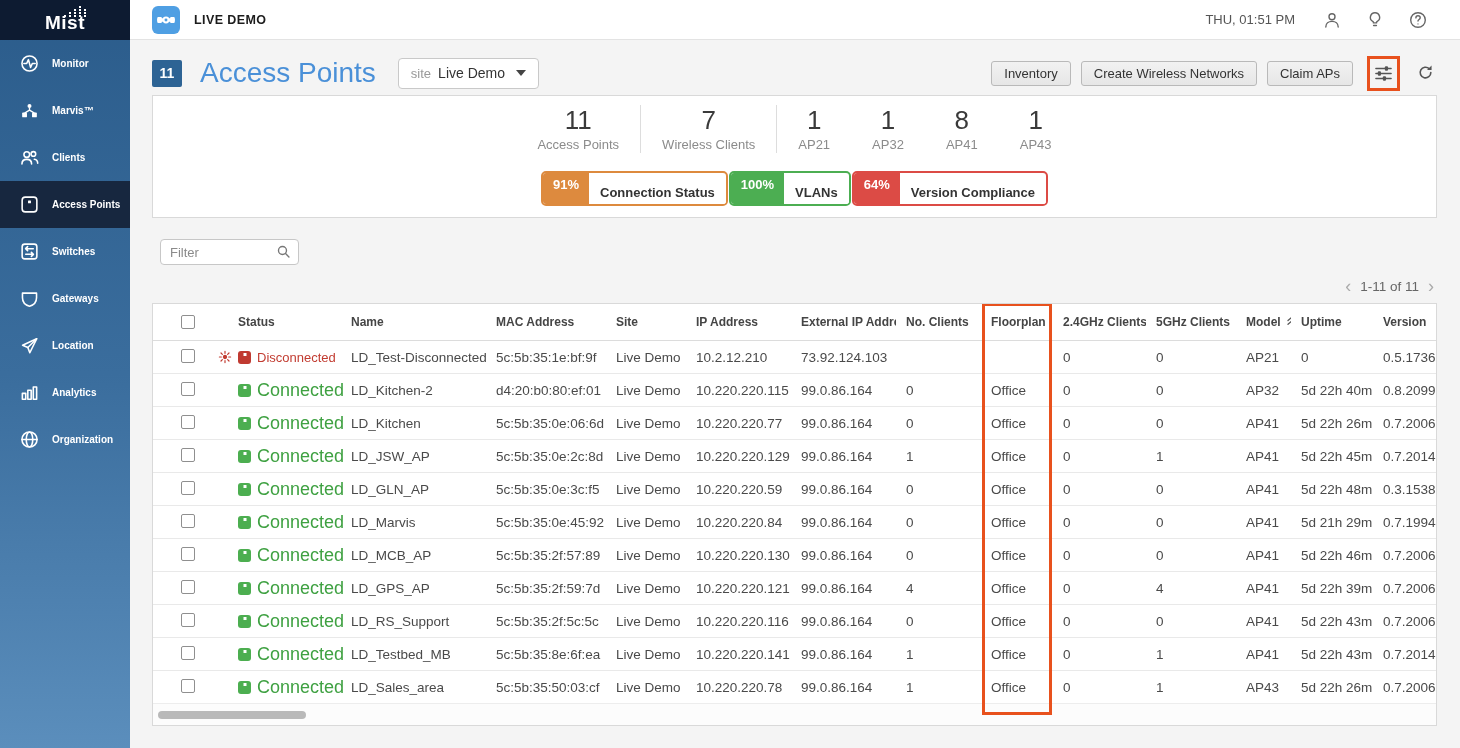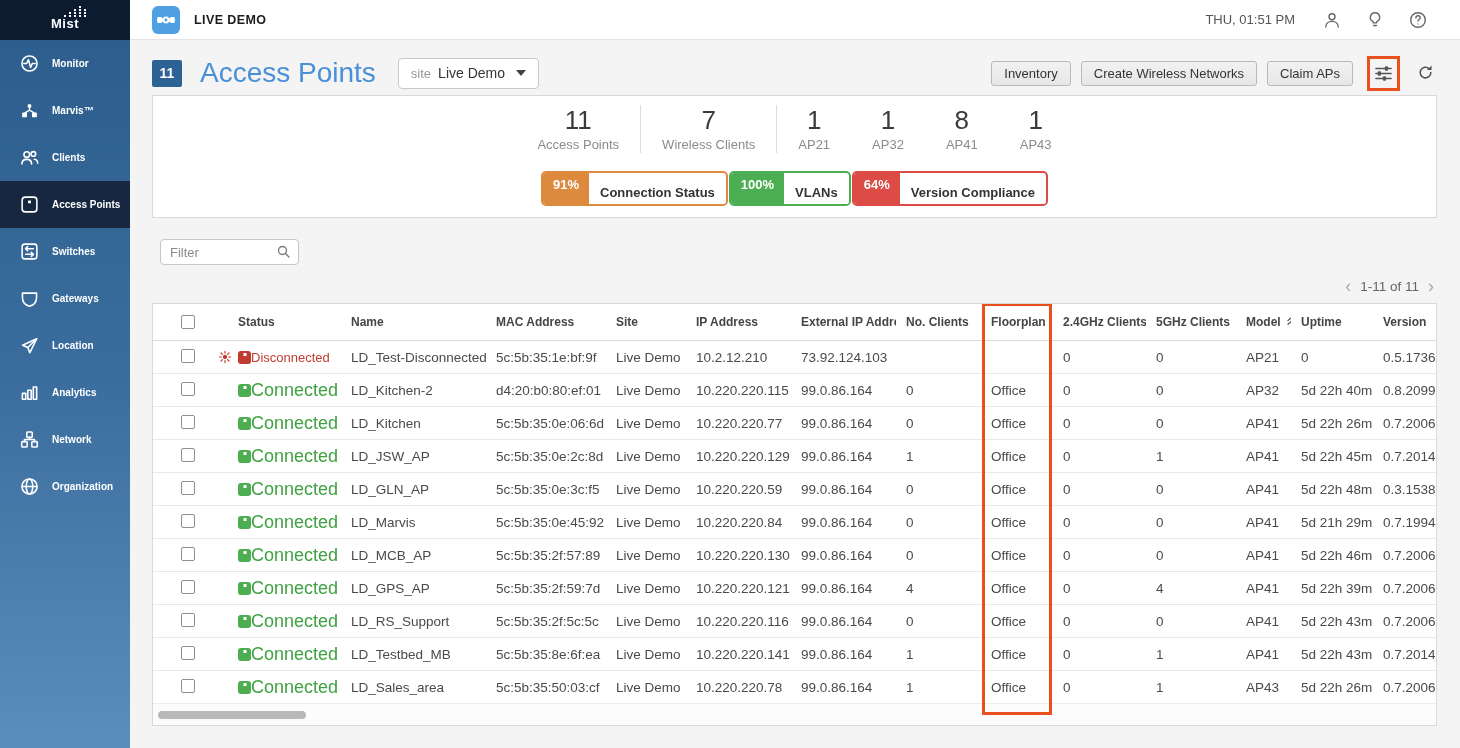--- a/index.html
+++ b/index.html
@@ -6,21 +6,21 @@
   html,body { width:1460px; height:748px; overflow:hidden; }
   body { position:relative; font-family:"Liberation Sans","DejaVu Sans",sans-serif; background:#f4f4f4; }
   .ico { display:inline-flex; align-items:center; justify-content:center; }
   .ico svg { display:block; }
 
   
   #sidebar { position:absolute; left:0; top:0; width:130px; height:748px;
     background:linear-gradient(180deg,#2b5c8b 0%,#3a6d9d 50%,#5b8ebc 100%); z-index:10; }
   #logo { position:absolute; left:0; top:0; width:130px; height:40px; background:#0d1b31;
     display:flex; align-items:center; justify-content:center; }
-  #logo-text { color:#fff; font-size:13px; font-weight:bold; letter-spacing:.5px; margin-top:6px; }
+  #logo-text { color:#fff; font-size:19px; font-weight:bold; letter-spacing:.5px; margin-top:6px; }
   #logo-dots { position:absolute; top:4px; right:42px; }
   #side-items { position:absolute; top:40px; left:0; width:130px; }
   .side-item { height:47px; display:flex; align-items:center; padding-left:19px; gap:12px;
     color:#fff; font-size:10px; font-weight:bold; cursor:pointer; white-space:nowrap; }
   .side-item.active { background:#17273f; }
   .side-item .ico { width:21px; height:21px; color:#fff; }
 
   
   #topbar { position:absolute; left:130px; top:0; width:1330px; height:40px; background:#fff;
     border-bottom:1px solid #e3e3e3; display:flex; align-items:center; }
@@ -82,21 +82,21 @@
     grid-template-columns:58px 130px 145px 120px 80px 105px 105px 85px 72px 93px 90px 55px 82px 65px;
     align-items:center; }
   #thead { height:37px; border-bottom:1px solid #dcdcdc; }
   .th { font-size:12px; font-weight:bold; color:#454545; padding-left:10px; white-space:nowrap;
     overflow:hidden; display:flex; align-items:flex-start; gap:4px; cursor:pointer; }
   .tr { height:33px; border-bottom:1px solid #e9e9e9; cursor:pointer; background:#fff; }
   .td { font-size:13.5px; color:#4a4a4a; padding-left:10px; white-space:nowrap; overflow:hidden; }
   .c-check { padding-left:28px; }
   .cbox { width:14px; height:14px; border:1.5px solid #8f8f8f; border-radius:2px; background:#fff;
     display:inline-block; cursor:pointer; }
-  .c-status { position:relative; display:flex; align-items:center; padding-left:27px; }
+  .c-status { position:relative; display:flex; align-items:center; gap:6px; padding-left:27px; }
   .ap-dot { width:13px; height:13px; border-radius:3px; position:relative; flex:0 0 auto; }
   .ap-dot::after { content:''; position:absolute; left:50%; top:2.5px; transform:translateX(-50%);
     width:3px; height:3px; background:#fff; }
   .st-conn { color:#3fa142; font-size:18px; }
   .st-disc { color:#c23c31; font-size:13px; }
   .sun { position:absolute; left:6px; top:50%; transform:translateY(-50%); width:16px; height:16px;
     color:#c23c31; }
   .sort-ico { width:12px; height:12px; color:#555; }
   #col-highlight { position:absolute; left:829px; top:-1px; width:70px; height:412px;
     border:3px solid #e8511d; pointer-events:none; z-index:5; }
@@ -199,31 +199,20 @@
       </div>
       <div class="side-item">
         <span class="ico">
           <svg width="21" height="21" viewBox="0 0 20 20" fill="none" stroke="currentColor" stroke-width="1.5" stroke-linecap="round" stroke-linejoin="round">
             <rect x="3.2" y="10.8" width="3.2" height="5.6"></rect>
             <rect x="8.4" y="7.8" width="3.2" height="8.6"></rect>
             <rect x="13.6" y="4.8" width="3.2" height="11.6"></rect>
           </svg>
         </span>
         <span>Analytics</span>
-      </div>
-      <div class="side-item">
-        <span class="ico">
-          <svg width="21" height="21" viewBox="0 0 20 20" fill="none" stroke="currentColor" stroke-width="1.5" stroke-linecap="round" stroke-linejoin="round">
-            <rect x="7.4" y="2.8" width="5.2" height="5.2" rx=".8"></rect>
-            <rect x="2.6" y="12" width="5.2" height="5.2" rx=".8"></rect>
-            <rect x="12.2" y="12" width="5.2" height="5.2" rx=".8"></rect>
-            <path d="M10 8v2M5.2 12v-2h9.6v2"></path>
-          </svg>
-        </span>
-        <span>Network</span>
       </div>
       <div class="side-item">
         <span class="ico">
           <svg width="21" height="21" viewBox="0 0 20 20" fill="none" stroke="currentColor" stroke-width="1.5" stroke-linecap="round" stroke-linejoin="round">
             <circle cx="10" cy="10" r="7.2"></circle>
             <ellipse cx="10" cy="10" rx="3.1" ry="7.2"></ellipse>
             <path d="M2.8 10h14.4"></path>
           </svg>
         </span>
         <span>Organization</span>

